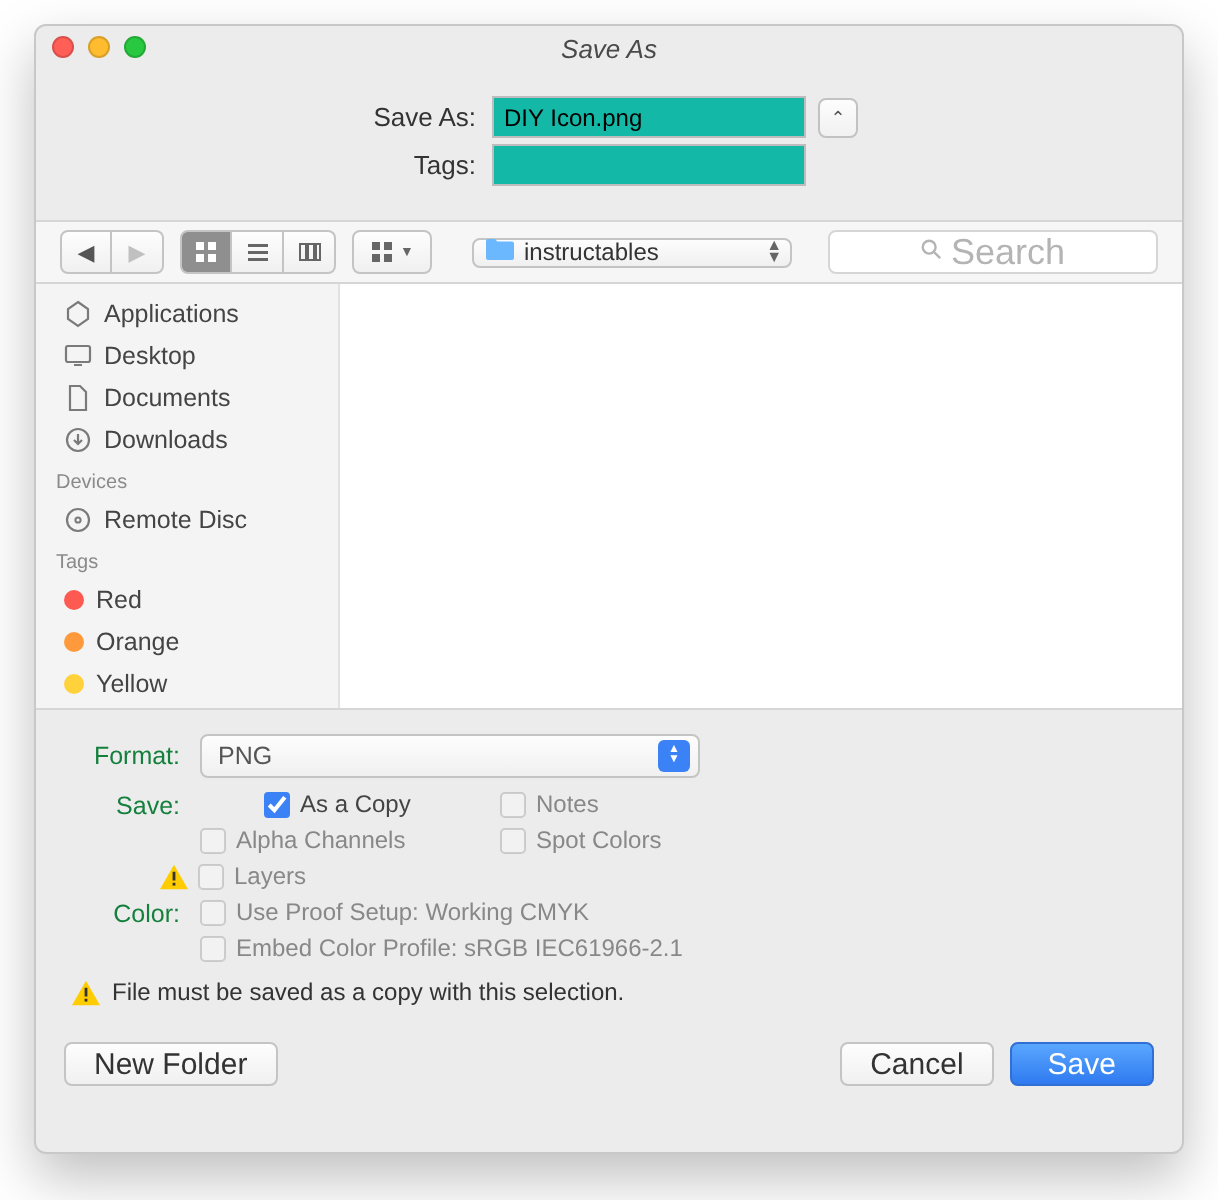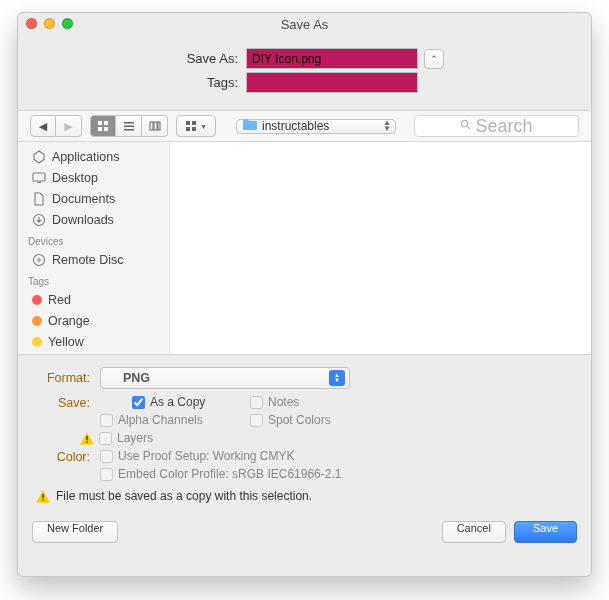--- a/index.html
+++ b/index.html
@@ -1,26 +1,26 @@
 <!DOCTYPE html>
 <html><head>
 <meta charset="utf-8">
 <style>
   * { box-sizing: border-box; margin: 0; padding: 0; font-family: -apple-system, "Helvetica Neue", Arial, sans-serif; }
   body { background: #fff; width: 609px; height: 600px; overflow: hidden; }
   .window { width: 575px; height: 565px; margin: 12px auto 0; background: #ececec; border: 1px solid #c8c8c8; border-radius: 6px; box-shadow: 0 12px 28px rgba(0,0,0,0.25); overflow: hidden; position: relative; }
-  .titlebar { height: 22px; position: relative; display:flex; align-items:center; }
+  .titlebar { height: 22px; position: relative; display:flex; align-items:center;font-style:italic; }
   .traffic { position:absolute; left:8px; top:5px; display:flex; gap:7px; }
   .dot { width:11px; height:11px; border-radius:50%; border:0.5px solid rgba(0,0,0,0.15); }
   .tred { background:#ff5f57; } .tyel { background:#febc2e; } .tgrn { background:#28c840; }
   .title { flex:1; text-align:center; font-size:13px; color:#4a4a4a; }
   .header-form { padding: 10px 0 14px 0; }
   .frow { display:flex; align-items:center; margin:3px 0; }
   .flabel { width:228px; text-align:right; font-size:13px; color:#333; padding-right:8px; }
-  .finput { width:172px; height:21px; font-size:12px; padding:2px 5px; border:1px solid #bdbdbd; border-radius:0; background:#be185d; }
+  .finput { width:157px; height:21px; font-size:12px; padding:2px 5px; border:1px solid #bdbdbd; border-radius:0; background:#14b8a6; }
   .sq-btn { width:20px; height:20px; border:1px solid #c2c2c2; border-radius:4px; background:linear-gradient(#fdfdfd,#f1f1f1); margin-left:6px; display:flex; align-items:center; justify-content:center; font-size:9px; color:#555; }
   .toolbar { height:32px; border-top:1px solid #d6d6d6; border-bottom:1px solid #d6d6d6; background:#f6f6f6; display:flex; align-items:center; padding:0 12px; gap:8px; }
   .nav-seg, .view-seg { display:flex; }
   .seg-btn { height:22px; min-width:26px; border:1px solid #c4c4c4; background:linear-gradient(#fdfdfd,#f0f0f0); display:flex; align-items:center; justify-content:center; font-size:11px; color:#555; }
   .seg-btn:first-child { border-radius:4px 0 0 4px; }
   .seg-btn:last-child { border-radius:0 4px 4px 0; }
   .seg-btn + .seg-btn { border-left:none; }
   .seg-btn.active { background:#8f8f8f; color:#fff; }
   .grp-btn { height:22px; min-width:40px; border:1px solid #c4c4c4; border-radius:4px; background:linear-gradient(#fdfdfd,#f0f0f0); display:flex; align-items:center; justify-content:center; font-size:11px; color:#555; }
   .folder-pop { flex:0 0 160px; height:15px; border:1px solid #c4c4c4; border-radius:4px; background:linear-gradient(#fdfdfd,#f0f0f0); display:flex; align-items:center; padding:0 6px; justify-content:space-between; margin-left:12px; }
@@ -31,32 +31,32 @@
   .search .mag { font-size:12px; }
   .body { display:flex; height:212px; background:#fff; }
   .sidebar { width:152px; background:#f4f4f4; border-right:1px solid #e2e2e2; overflow:hidden; padding-top:4px; }
   .sb-head { font-size:10px; color:#8a8a8a; padding:6px 10px 2px 10px; }
   .sb-item { display:flex; align-items:center; gap:6px; padding:2px 10px 2px 14px; font-size:12.5px; color:#444; height:21px; }
   .sb-ico { width:14px; height:14px; display:flex; align-items:center; justify-content:center; color:#7a7a7a; font-size:12px; }
   .tag-dot { width:10px; height:10px; border-radius:50%; }
   .filearea { flex:1; background:#fff; }
   .panel { border-top:1px solid #d6d6d6; background:#ececec; padding:10px 16px 8px 16px; font-size:12px; color:#555; }
   .gridrow { display:grid; grid-template-columns: 66px 1fr; align-items:center; margin:2px 0; }
-  .gridrow .gl { text-align:right; padding-right:10px; font-size:12.5px; color:#a16207; }
-  .fmt-select { width:250px; height:22px; border:1px solid #c4c4c4; border-radius:4px; background:linear-gradient(#fdfdfd,#f0f0f0); display:flex; align-items:center; justify-content:space-between; padding:0 4px 0 22px; font-size:12.5px;font-weight:bold; }
+  .gridrow .gl { text-align:right; padding-right:10px; font-size:12.5px; color:#15803d; }
+  .fmt-select { width:250px; height:22px; border:1px solid #c4c4c4; border-radius:4px; background:linear-gradient(#fdfdfd,#f0f0f0); display:flex; align-items:center; justify-content:space-between; padding:0 4px 0 8px; font-size:12.5px; }
   .fmt-select .arrows { width:16px; height:16px; background:#3b82f6; border-radius:3px; display:flex; flex-direction:column; align-items:center; justify-content:center; color:#fff; font-size:6px; line-height:5px; }
   .chkgrid { display:grid; grid-template-columns: 150px 140px; column-gap:0; row-gap:4px; }
   .chk { display:flex; align-items:center; gap:5px; color:#888; font-size:12px; }
   .chk input { width:13px; height:13px; accent-color:#3b82f6; }
   .chk.on { color:#444;padding-left:32px; }
   .warn-ico { display:inline-block; width:14px; height:13px; vertical-align:middle; }
   .warn-ico svg { width:100%; height:100%; display:block; }
   .msgrow { display:flex; align-items:center; gap:6px; font-size:12px; color:#333; padding:6px 2px 0 2px;text-align:right; }
   .footer { display:flex; align-items:center; padding:10px 14px 14px; gap:8px; }
-  .btn { height:22px; padding:0 14px; border:1px solid #c4c4c4; border-radius:4px; background:linear-gradient(#fdfdfd,#f0f0f0); font-size:11px; color:#333; display:flex; }
+  .btn { height:22px; padding:0 14px; border:1px solid #c4c4c4; border-radius:4px; background:linear-gradient(#fdfdfd,#f0f0f0); font-size:15px; color:#333; display:flex; align-items:center; }
   .btn.primary { background:linear-gradient(#5aa7ff,#2f7af0); border:1px solid #2f6fd6; color:#fff; padding:0 18px; }
   .spacer { flex:1; }
   svg.icon { width:14px; height:14px; }
   .ico-mini { width:12px; height:12px; display:block; }
 </style>
 </head>
 <body>
 
 <div class="window">
 

